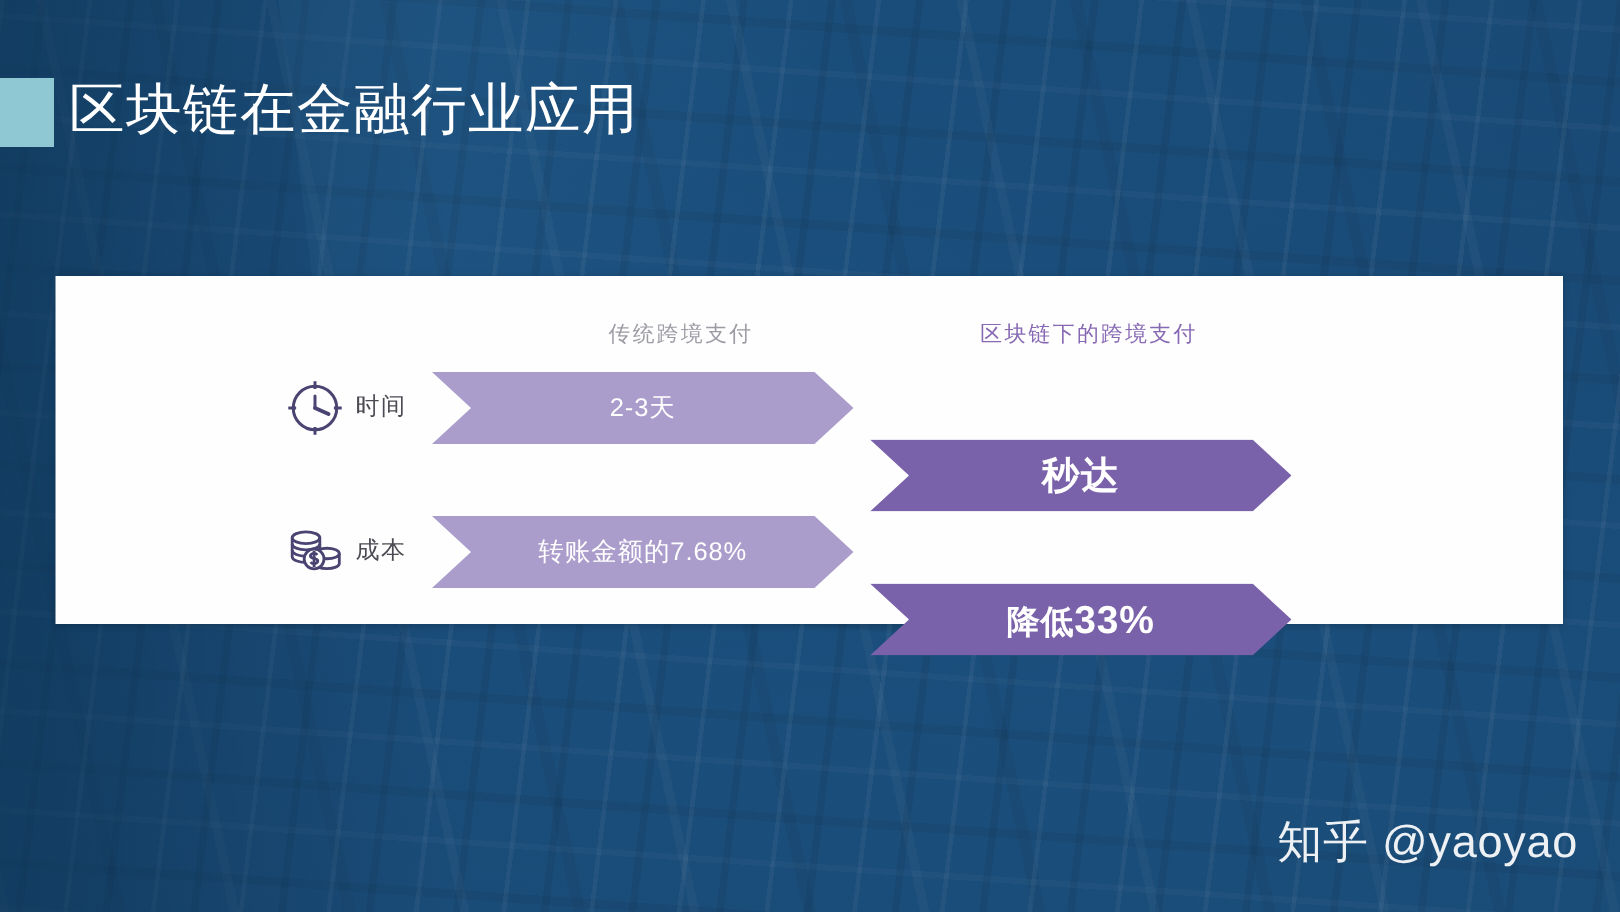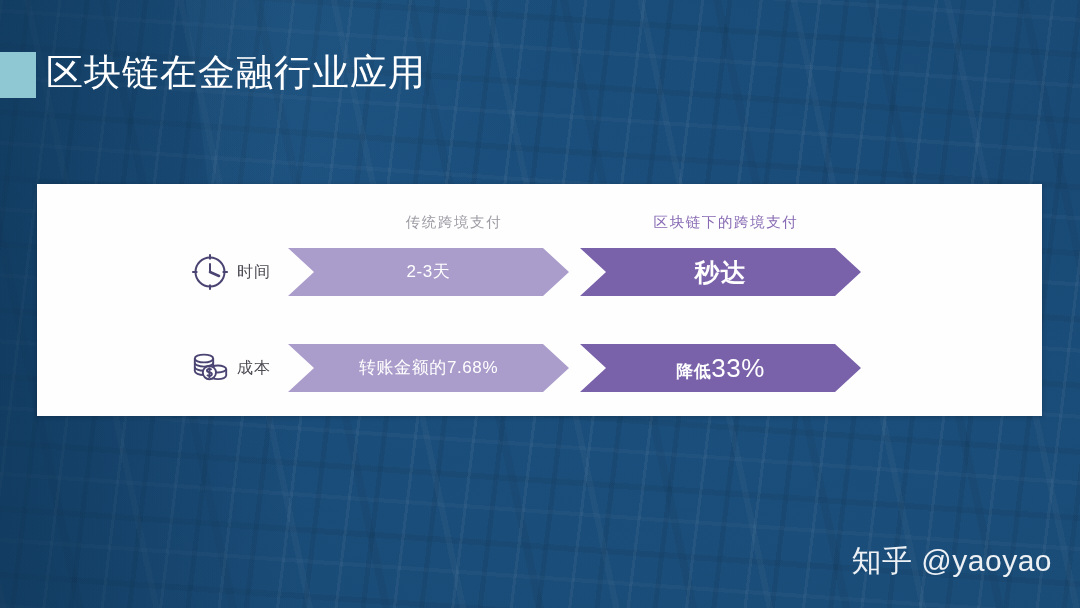--- a/index.html
+++ b/index.html
@@ -173,34 +173,35 @@
     background: #ab9dcb;
     clip-path: polygon(0 0, calc(100% - 26px) 0, 100% 50%, calc(100% - 26px) 100%, 0 100%, 26px 50%);
     font-size: 17px;
     letter-spacing: 0.6px;
   }
   .chev.dark {
     left: 543px;
     width: 281px;
     background: #7a62ab;
     clip-path: polygon(0 0, calc(100% - 26px) 0, 100% 50%, calc(100% - 26px) 100%, 0 100%, 26px 50%);
+    margin-top: 45px;
   }
   .chev.dark .big {
     font-size: 25px;
     font-weight: bold;
     letter-spacing: 1px;
   }
   .chev.dark .small {
-    font-size: 17px;
+    font-size: 22px;
     font-weight: bold;
     letter-spacing: 0.5px;
   }
   .chev.dark .xl {
     font-size: 26px;
-    font-weight: normal;
+    font-weight: bold;
     letter-spacing: 0.5px;
   }
 
   
   .watermark {
     position: absolute;
     right: 28px;
     bottom: 26px;
     font-size: 30px;
     color: rgba(255,255,255,0.92);

